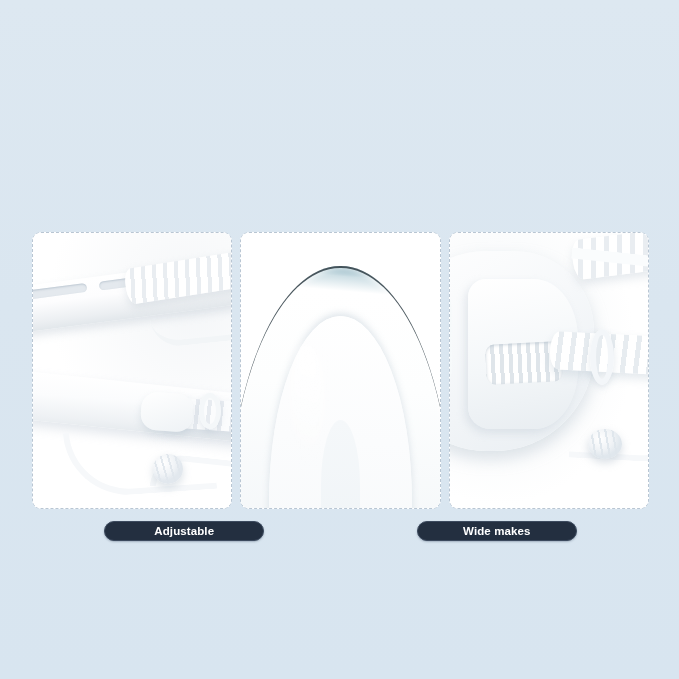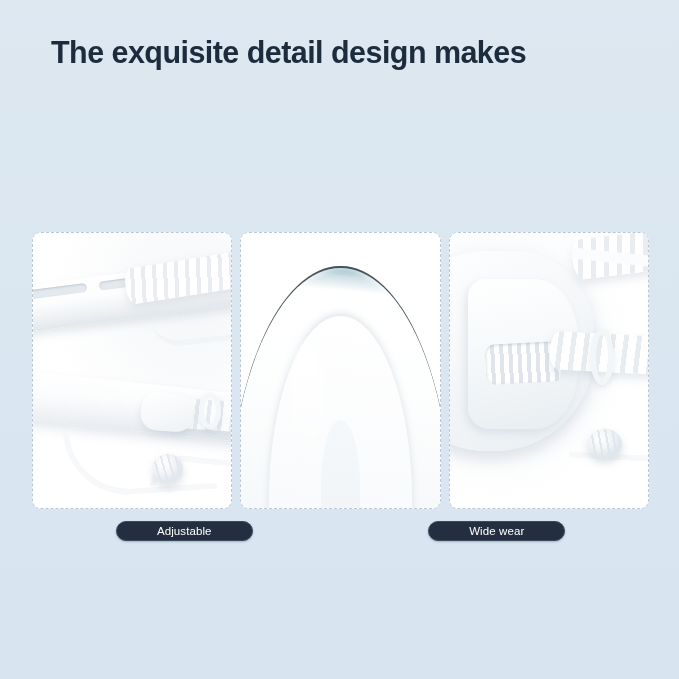--- a/index.html
+++ b/index.html
@@ -296,40 +296,39 @@
     height: 20px;
     display: flex;
     gap: 8px;
   }
   .cap-slot {
     flex: 1 1 0;
     display: flex;
     justify-content: center;
   }
   .pill {
-    width: 137px;
+    width: 160px;
     height: 20px;
     background: #232f40;
     border: 1px solid #3c4a5e;
     border-radius: 10px;
     color: #ffffff;
     font-size: 11.5px;
-    font-weight: 400;
+    font-weight: 700;
     letter-spacing: 0.1px;
     display: flex;
     align-items: center;
     justify-content: center;
     box-shadow: 0 1px 2px rgba(60,78,100,0.35);
   }
 </style>
 </head>
 <body>
 
 <h1 id="headline">
-  <span class="line">The exquisite detail design makes</span>
 </h1>
 
 <div id="panels">
 
   <div class="panel p1">
     <div class="photo">
       <div class="bg"></div>
       <div class="strap strap-top"></div>
       <div class="slot-a" style="position:absolute"></div>
       <div class="slot-b" style="position:absolute"></div>
@@ -372,15 +371,15 @@
     </div>
   </div>
 
 </div>
 
 <div id="captions">
   <div class="cap-slot">
     <div class="pill">Adjustable</div>
   </div>
   <div class="cap-slot">
-    <div class="pill">Wide wear</div>
+    <div class="pill">Wide makes</div>
   </div>
 </div>
 
 </body></html>

